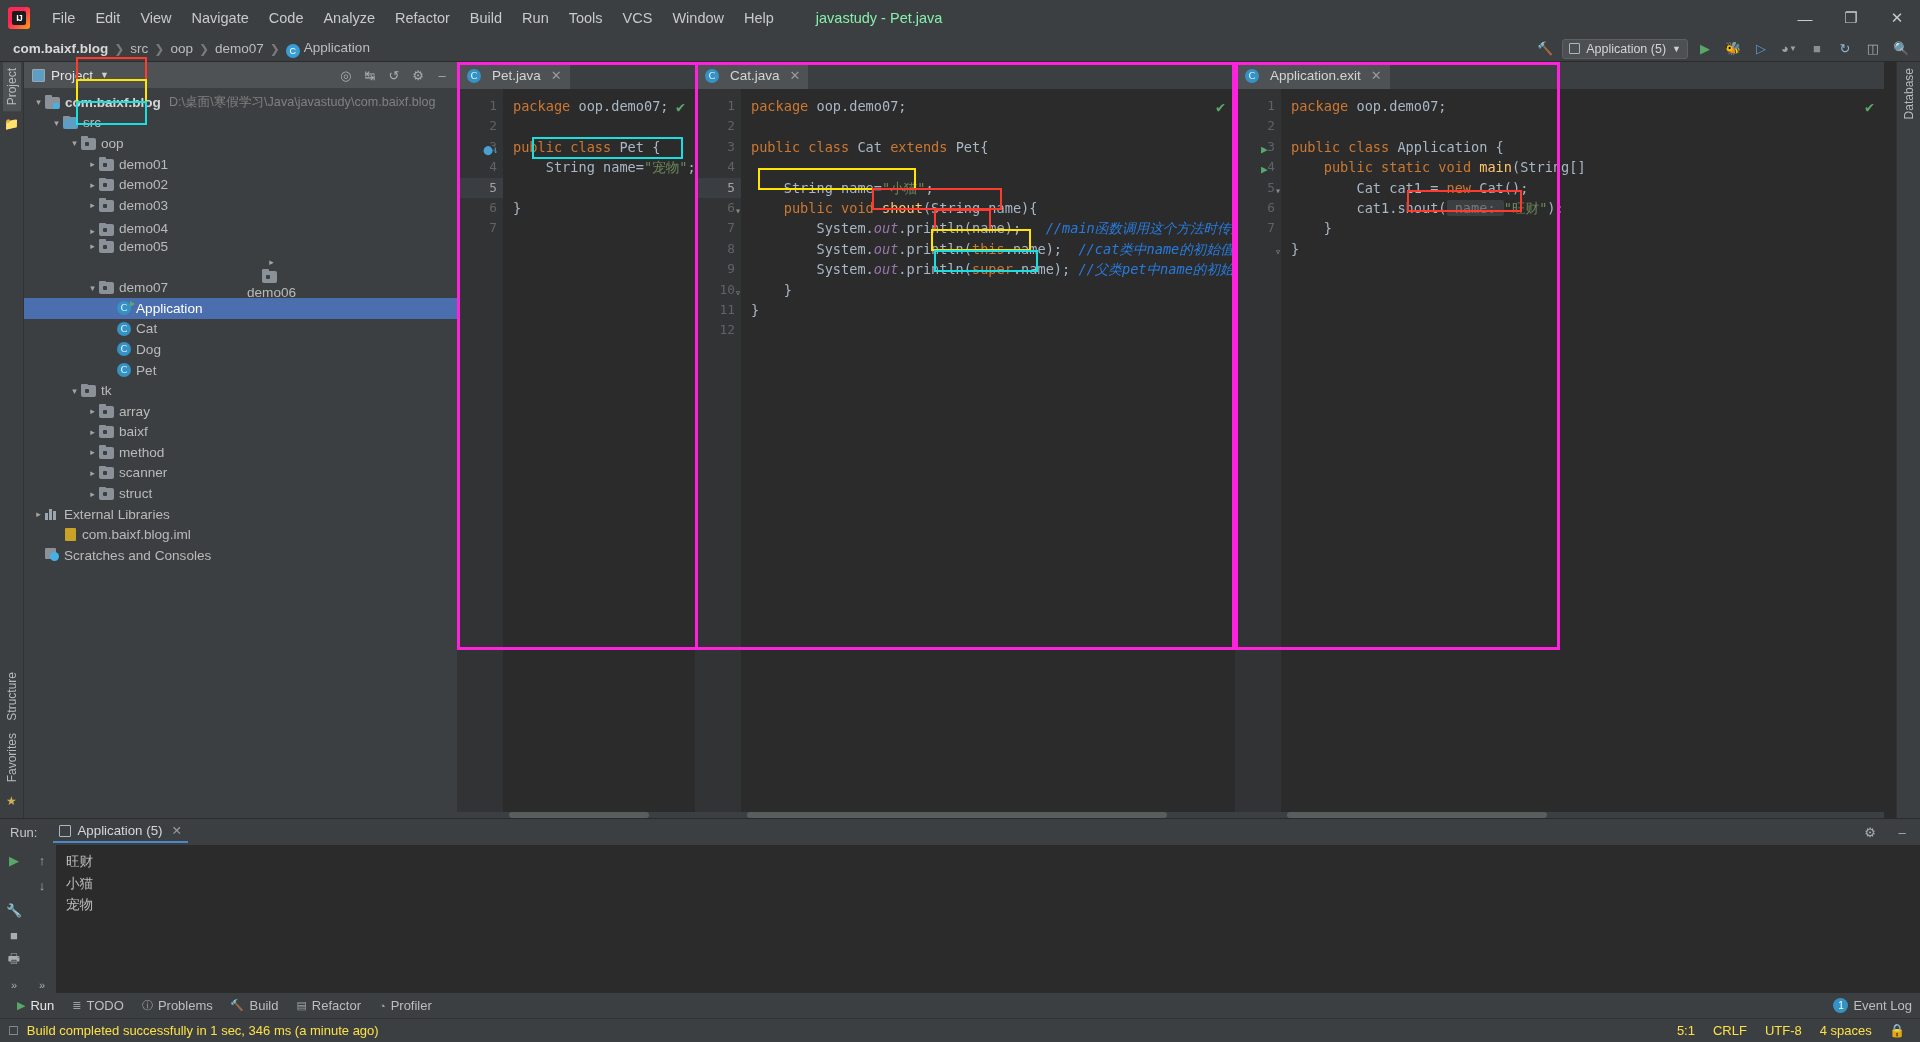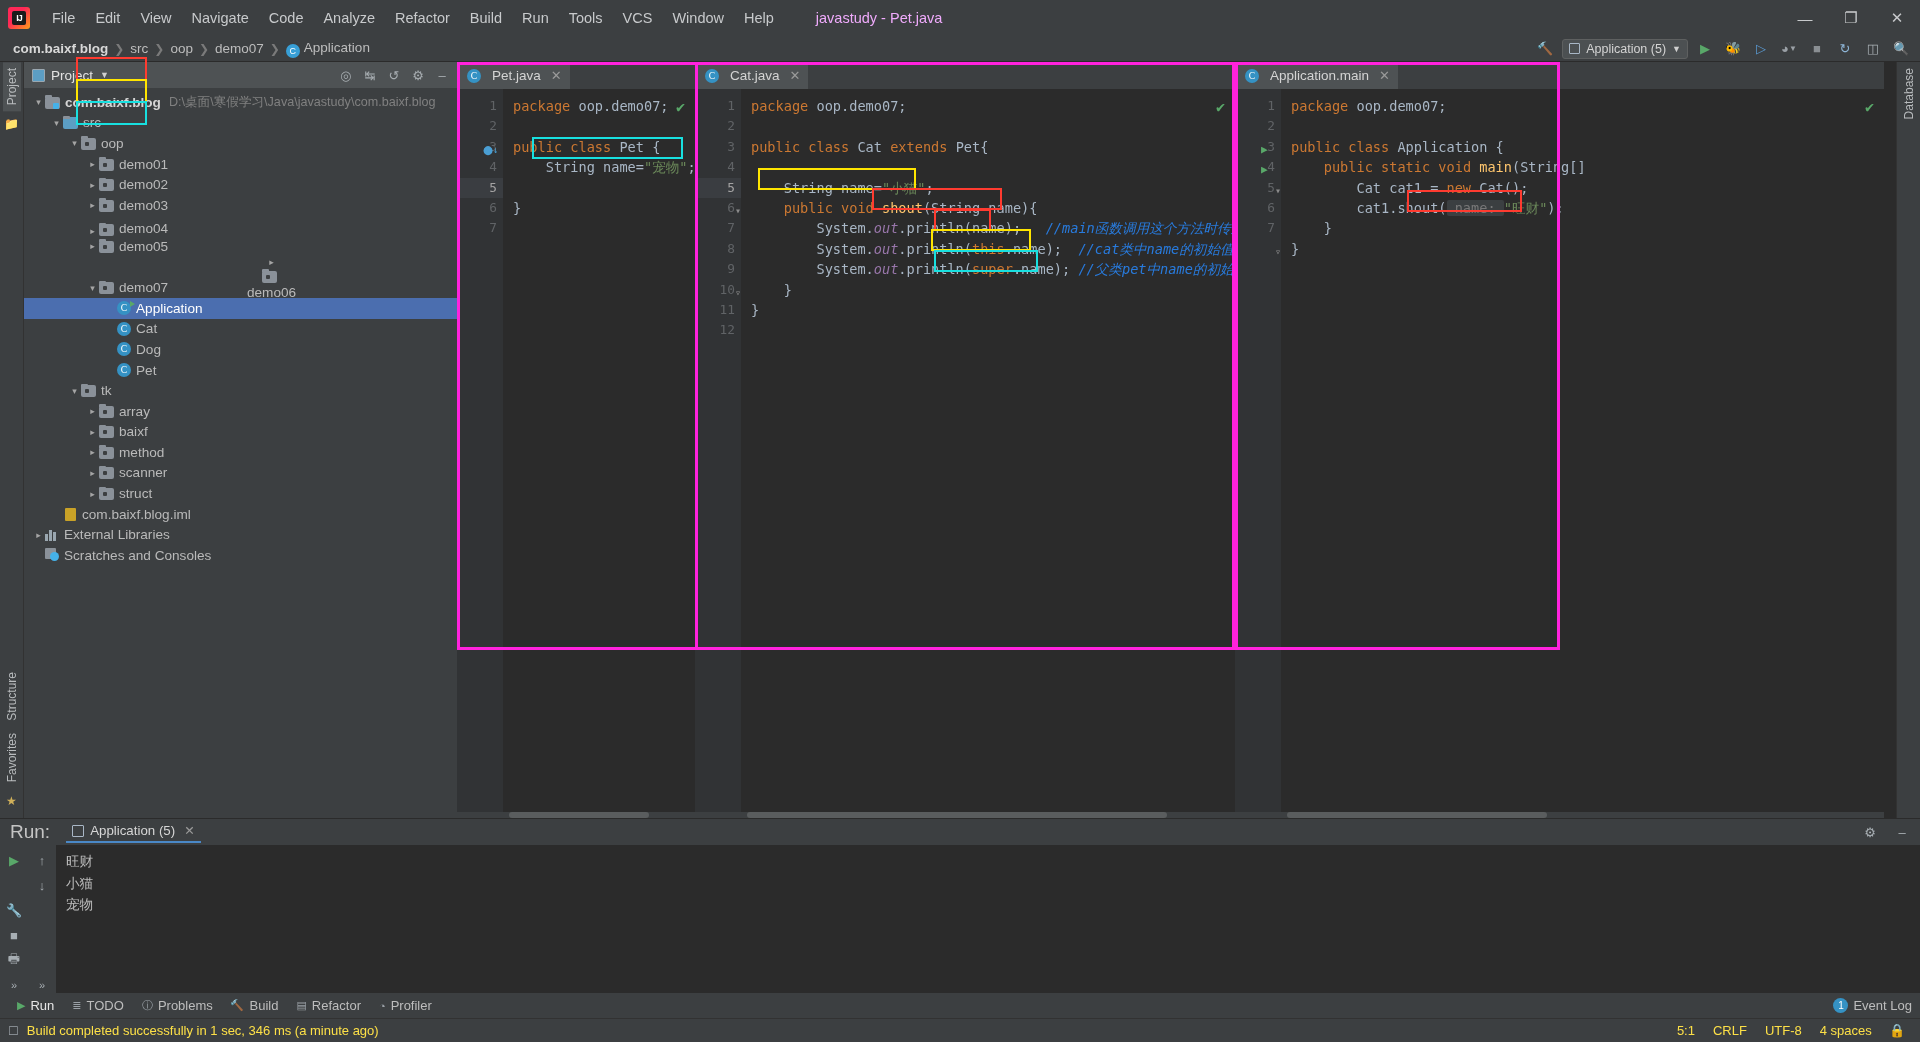--- a/index.html
+++ b/index.html
@@ -28,21 +28,21 @@
   }
   .ij-logo::before{
     content:"IJ"; position:absolute; z-index:3; left:0; top:0; width:22px; height:22px;
     display:flex; align-items:center; justify-content:center;
     font-size:9px; color:#fff; font-weight:bold; letter-spacing:-1px;
   }
   .menuitem {
     font-size:14.5px; color:#c8cacc; padding:3px 10px; cursor:default; white-space:nowrap;
   }
   .win-title {
-    font-size:14.5px; color:#f0abfc; margin-left:32px; white-space:nowrap;
+    font-size:14.5px; color:#86efac; margin-left:32px; white-space:nowrap;
   }
   .winbtns { margin-left:auto; display:flex; align-items:center; height:36px; }
   .winbtn { width:46px; height:36px; display:flex; align-items:center; justify-content:center; color:#c8cacc; font-size:15px; }
 
   
   .navbar {
     height:26px; background:#3c3f41; display:flex; align-items:center;
     padding-left:10px; flex:0 0 26px; border-bottom:1px solid #2b2b2b;
   }
   .crumb { font-size:13.5px; color:#bdbdbd; padding:0 3px; white-space:nowrap; }
@@ -165,21 +165,21 @@
   .a-yellow { border-color:#ffe500; }
   .a-red { border-color:#ff3b30; }
   .a-magenta { border:3px solid #ff22dd; }
 
   
   .fold { position:absolute; color:#8c8c8c; font-size:10px; }
 
   
   .runpanel { height:175px; flex:0 0 175px; background:#3c3f41; display:flex; flex-direction:column; border-top:1px solid #2b2b2b; }
   .runhead { height:26px; display:flex; align-items:center; padding:0 6px 0 10px; flex:0 0 26px; }
-  .runlabel { font-size:19px; color:#c4c4c4; margin-right:16px; }
+  .runlabel { font-size:13px; color:#c4c4c4; margin-right:16px; }
   .runtab {
     display:flex; align-items:center; gap:6px; font-size:13.3px; color:#d6d6d6;
     border-bottom:2px solid #4a88c7; padding:2px 6px 3px 6px;
   }
   .runtab .ti { width:12px;height:12px;border:1.5px solid #a9b7c6;border-radius:1px; }
   .runtab .x { color:#9a9a9a; font-size:12.5px; margin-left:3px; }
   .runhead-right { margin-left:auto; display:flex; align-items:center; gap:8px; }
   .runbody { flex:1 1 auto; display:flex; min-height:0; }
   .runrail { width:56px; flex:0 0 56px; display:flex; flex-direction:column; align-items:center; gap:3px; padding-top:4px; }
   .rr-row { display:flex; gap:4px; }
@@ -423,35 +423,35 @@
             </span>
             <span class="tlabel">scanner</span>
           </div>
           <div class="trow" style="padding-left: 62px;">
             <span class="arrow right"></span>
             <span class="ficon">
               <span class="folder pkg" style="display:block;position:relative;"></span>
             </span>
             <span class="tlabel">struct</span>
           </div>
+          <div class="trow" style="padding-left: 8px;">
+            <span class="arrow right"></span>
+            <span class="libicon">
+              <i style="height:7px"></i>
+              <i style="height:11px"></i>
+              <i style="height:9px"></i>
+            </span>
+            <span class="tlabel">External Libraries</span>
+          </div>
           <div class="trow" style="padding-left: 26px;">
             <span class="arrow"></span>
             <span class="imlicon">
               <span style="display:block;width:11px;height:13px;background:#c9a227;border-radius:1px;"></span>
             </span>
             <span class="tlabel">com.baixf.blog.iml</span>
-          </div>
-          <div class="trow" style="padding-left: 8px;">
-            <span class="arrow right"></span>
-            <span class="libicon">
-              <i style="height:7px"></i>
-              <i style="height:11px"></i>
-              <i style="height:9px"></i>
-            </span>
-            <span class="tlabel">External Libraries</span>
           </div>
           <div class="trow" style="padding-left: 8px;">
             <span class="arrow"></span>
             <span class="scr-ico">
               <span style="display:block;width:11px;height:11px;background:#8a9199;border-radius:1px;"></span>
               <span style="position:absolute;left:5px;top:4px;width:9px;height:9px;background:#45b1e8;border-radius:50%;"></span>
             </span>
             <span class="tlabel">Scratches and Consoles</span>
           </div>
         </div>
@@ -525,21 +525,21 @@
         <div class="annot a-red" style="left:177px;top:126px;width:130px;height:22px;"></div>
         <div class="annot a-red" style="left:239px;top:147px;width:57px;height:22px;"></div>
         <div class="annot a-yellow" style="left:236px;top:167px;width:100px;height:22px;"></div>
         <div class="annot a-cyan" style="left:239px;top:188px;width:104px;height:22px;"></div>
       </div>
 
       <div class="epane p3">
         <div class="etabs">
           <div class="etab active">
             <span class="cicon">C</span>
-            <span>Application.main</span>
+            <span>Application.exit</span>
             <span class="x">✕</span>
           </div>
         </div>
         <div class="ecode">
           <div class="gutter" id="g2">
               <div class="gline">1</div>
               <div class="gline">2</div>
               <div class="gline">3<span class="gmark run">▶</span></div>
               <div class="gline">4<span class="gmark run">▶</span></div>
               <div class="gline">5</div>

